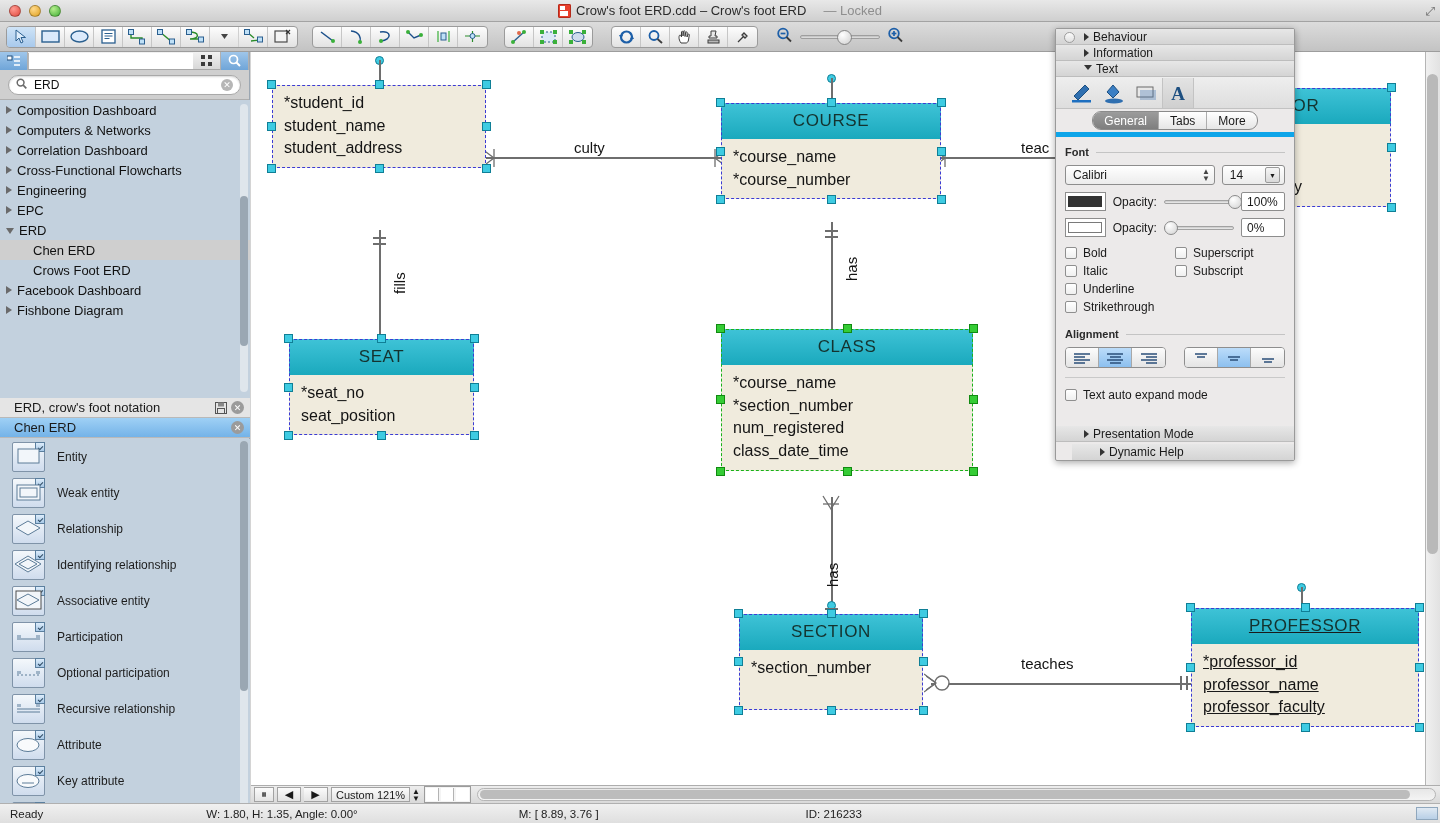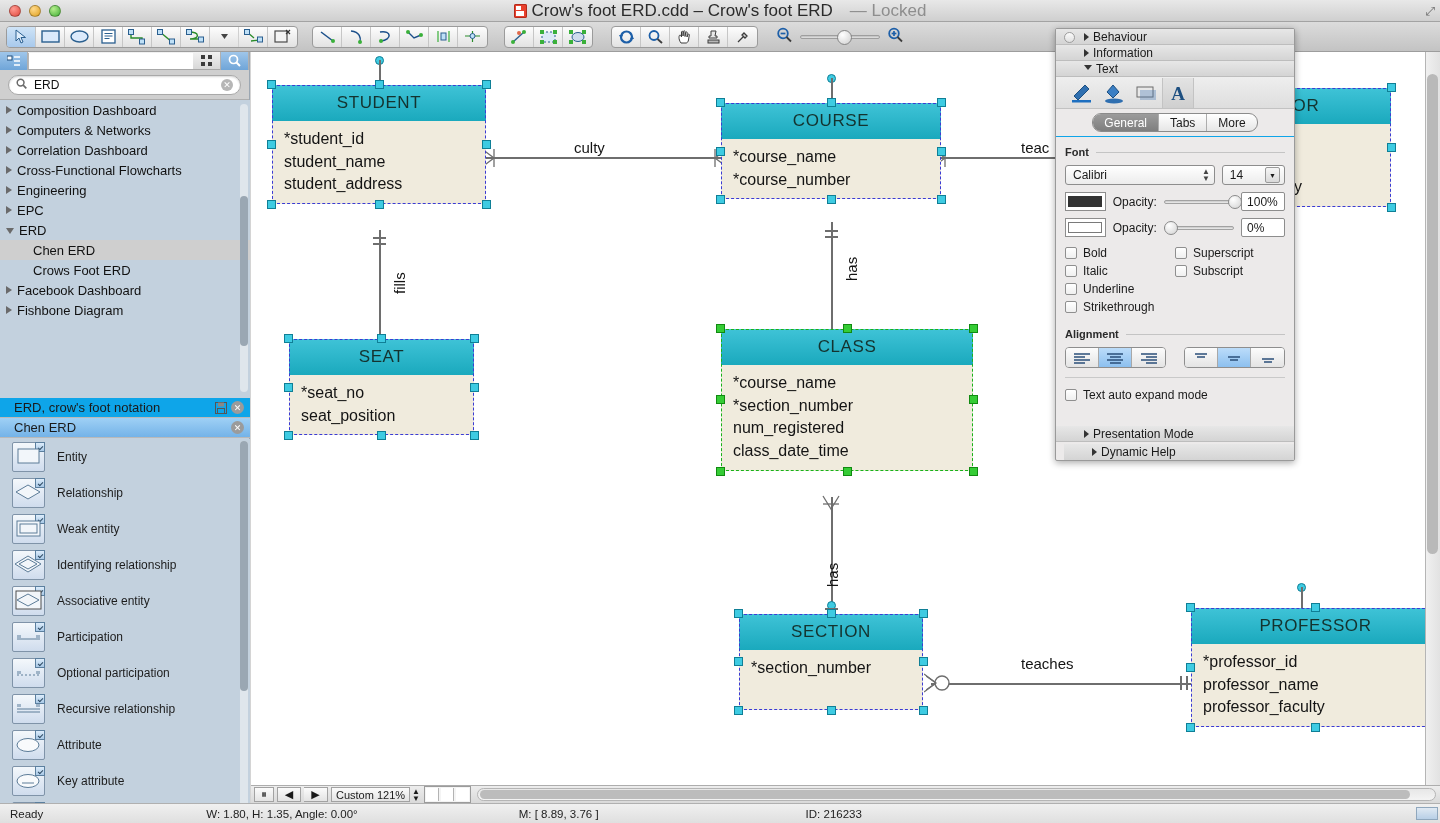--- a/index.html
+++ b/index.html
@@ -20,21 +20,21 @@
     border-bottom:1px solid #a3a3a3;
     display:flex; align-items:center;
   }
   .traffic { display:flex; gap:8px; padding-left:9px; }
   .tl { width:12px; height:12px; border-radius:50%; border:1px solid rgba(0,0,0,.28); }
   .tl.red { background:radial-gradient(circle at 35% 30%, #ff9a91, #e0483c); }
   .tl.yellow { background:radial-gradient(circle at 35% 30%, #ffd98a, #dfa01e); }
   .tl.green { background:radial-gradient(circle at 35% 30%, #b6ee8d, #3fae35); }
   .title-center {
     position:absolute; left:0; right:0; text-align:center;
-    font-size:17px; color:#2b2b2b; font-weight:400;
+    font-size:13px; color:#2b2b2b; font-weight:400;
     display:flex; align-items:center; justify-content:center; gap:5px;
   }
   .doc-icon {
     width:13px;height:14px;background:#e8402c;border-radius:2px;position:relative;
     box-shadow:inset 0 0 0 1px #b32a1b;
   }
   .doc-icon:before{content:"";position:absolute;left:2px;top:2px;width:5px;height:4px;background:#fff;}
   .doc-icon:after{content:"";position:absolute;left:2px;top:7px;width:8px;height:5px;background:#fff;}
   .title-locked { color:#8e8e8e;margin-left:12px; }
   .tb-right { position:absolute; right:5px; top:4px; color:#6a6a6a; font-size:12px; }
@@ -98,21 +98,21 @@
   .tri { width:0;height:0;margin-right:5px; }
   .tri.right { border-left:6px solid #6a6a6a; border-top:4px solid transparent; border-bottom:4px solid transparent; }
   .tri.down { border-top:6px solid #6a6a6a; border-left:4px solid transparent; border-right:4px solid transparent; margin-bottom:-2px;}
   .tree-row.child { padding-left:33px; }
   .tree-scroll { position:absolute; right:2px; top:4px; width:8px; height:288px;
                  background:#dfe6ec; border-radius:4px; }
   .tree-thumb { position:absolute; right:2px; top:96px; width:8px; height:150px; background:#9aa7b3; border-radius:4px; }
 
   .doc-tabs { position:absolute; left:0; top:346px; width:250px; }
   .doc-tab { height:20px; display:flex; align-items:center; padding:0 6px 0 14px;
-             font-size:13px; border-bottom:1px solid #b9b9b9; background:#0ea5e9; }
+             font-size:13px; border-bottom:1px solid #b9b9b9; background:#e5e5e5; }
   .doc-tab.active { background:linear-gradient(#9fd0f5,#74b3e8); }
   .doc-tab .spacer { flex:1; }
   .mini-ico { width:13px;height:13px;margin-left:4px;display:flex;align-items:center;justify-content:center; }
   .close-dot { width:13px;height:13px;border-radius:50%;background:#9b9b9b;color:#fff;font-size:9px;
                display:flex;align-items:center;justify-content:center; }
 
   .shapes { position:absolute; left:0; top:387px; width:250px; height:414px; overflow:hidden; background:#c3d1de; }
   .shape-row { height:36px; display:flex; align-items:center; gap:12px; padding-left:12px; }
   .shape-ico { width:33px;height:30px;position:relative;
                background:linear-gradient(#f4f8fb,#cfdced);
@@ -175,21 +175,21 @@
                    border-left:5px solid #333; border-top:4px solid transparent; border-bottom:4px solid transparent; }
   .pal-acc .ptri.open { border-left:4px solid transparent; border-right:4px solid transparent;
                         border-top:5px solid #333; margin-bottom:-2px; }
   .pal-radio { position:absolute; left:8px; top:3px; width:11px;height:11px;border-radius:50%;
                background:linear-gradient(#fbfbfb,#e0e0e0); border:1px solid #9d9d9d; }
   .pal-iconbar { height:32px; background:linear-gradient(#eeeeee,#dedede); border-bottom:1px solid #c2c2c2;
                  display:flex; align-items:center; padding-left:10px; gap:0; }
   .pal-ib { width:32px;height:30px;display:flex;align-items:center;justify-content:center; }
   .pal-ib.sel { background:linear-gradient(#e3e3e3,#cfcfcf); border-left:1px solid #c3c3c3; border-right:1px solid #c3c3c3;}
   .pal-tabs { height:28px; display:flex; align-items:center; justify-content:center; background:#eceaea;
-              border-bottom:1px solid #0ea5e9; }
+              border-bottom:5px solid #0ea5e9; }
   .segm { display:flex; height:19px; border:1px solid #8b8b8b; border-radius:9px; overflow:hidden;
           background:linear-gradient(#ffffff,#e6e6e6); font-size:12px; }
   .segm div { padding:0 11px; display:flex; align-items:center; border-right:1px solid #adadad; }
   .segm div:last-child { border-right:none; }
   .segm div.on { background:linear-gradient(#9c9c9c,#7e7e7e); color:#fff; }
   .pal-body { padding:6px 9px 0 9px; }
   .grp-title { display:flex; align-items:center; gap:7px; font-size:11px; font-weight:bold; color:#2a2a2a; margin:3px 0 7px; }
   .grp-title .rule { flex:1; height:1px; background:#c4c4c4; }
   .row { display:flex; align-items:center; gap:7px; margin-bottom:7px; }
   .combo { height:20px; background:linear-gradient(#ffffff,#ececec); border:1px solid #8d8d8d; border-radius:3px;
@@ -577,34 +577,34 @@
               <svg width="31" height="28" style="position: absolute; left: 0px; top: 0px;">
                 <rect x="5" y="6" width="21" height="14" fill="#f2f6fa" stroke="#5c7c98"></rect>
               </svg>
             </div>
             <span class="shape-label">Entity</span>
           </div>
           <div class="shape-row">
             <div class="shape-ico">
               <span class="badge"></span>
               <svg width="31" height="28" style="position: absolute; left: 0px; top: 0px;">
-                <polygon points="15,6 27,13 15,20 3,13" fill="#f2f6fa" stroke="#5c7c98"></polygon>
-              </svg>
-            </div>
-            <span class="shape-label">Relationship</span>
+                <rect x="4" y="6" width="23" height="15" fill="#f2f6fa" stroke="#5c7c98"></rect>
+                <rect x="7" y="9" width="17" height="9" fill="none" stroke="#5c7c98"></rect>
+              </svg>
+            </div>
+            <span class="shape-label">Weak entity</span>
           </div>
           <div class="shape-row">
             <div class="shape-ico">
               <span class="badge"></span>
               <svg width="31" height="28" style="position: absolute; left: 0px; top: 0px;">
-                <rect x="4" y="6" width="23" height="15" fill="#f2f6fa" stroke="#5c7c98"></rect>
-                <rect x="7" y="9" width="17" height="9" fill="none" stroke="#5c7c98"></rect>
-              </svg>
-            </div>
-            <span class="shape-label">Weak entity</span>
+                <polygon points="15,6 27,13 15,20 3,13" fill="#f2f6fa" stroke="#5c7c98"></polygon>
+              </svg>
+            </div>
+            <span class="shape-label">Relationship</span>
           </div>
           <div class="shape-row">
             <div class="shape-ico">
               <span class="badge"></span>
               <svg width="31" height="28" style="position: absolute; left: 0px; top: 0px;">
                 <polygon points="15,5 28,13 15,21 2,13" fill="#f2f6fa" stroke="#5c7c98"></polygon>
                 <polygon points="15,8 24,13 15,18 6,13" fill="none" stroke="#5c7c98"></polygon>
               </svg>
             </div>
             <span class="shape-label">Identifying relationship</span>
@@ -746,21 +746,20 @@
     <div class="conn ch" style="left:574px; top:556px; width:13px;"></div>
     <div class="conn ch" style="left:574px; top:562px; width:13px;"></div>
     <div class="anchor-dot" style="left:124px; top:4px;"></div>
     <div class="conn cv" style="left:128px; top:8px; height:30px;"></div>
     <div class="anchor-dot" style="left:576px; top:22px;"></div>
     <div class="conn cv" style="left:580px; top:26px; height:30px;"></div>
     <div class="anchor-dot" style="left:1046px; top:531px;"></div>
     <div class="conn cv" style="left:1050px; top:535px; height:26px;"></div>
 
     <div class="entity" style="left:21px; top:33px; width:214px;">
-      <div class="hdr">STUDENT</div>
       <div class="body">
         <div>*student_id</div>
         <div>student_name</div>
         <div>student_address</div>
       </div>
       <div class="frame"></div>
       <div class="handle h-tl"></div>
         <div class="handle h-tc"></div>
         <div class="handle h-tr"></div>
       <div class="handle h-ml"></div>
@@ -832,21 +831,21 @@
       <div class="handle h-tl"></div>
         <div class="handle h-tc"></div>
         <div class="handle h-tr"></div>
       <div class="handle h-ml"></div>
         <div class="handle h-mr"></div>
       <div class="handle h-bl"></div>
         <div class="handle h-bc"></div>
         <div class="handle h-br"></div>
     </div>
 
-    <div class="entity" style="left:940px; top:556px; width:249px;">
+    <div class="entity" style="left:940px; top:556px; width:228px;text-decoration:underline;">
       <div class="hdr">PROFESSOR</div>
       <div class="body">
         <div>*professor_id</div>
         <div>professor_name</div>
         <div>professor_faculty</div>
       </div>
       <div class="frame"></div>
       <div class="handle h-tl"></div>
         <div class="handle h-tc"></div>
         <div class="handle h-tr"></div>
@@ -1052,21 +1051,21 @@
       <div class="cbrow">
         <span class="cbox"></span>
         <span>Text auto expand mode</span>
       </div>
     </div>
 
     <div class="pal-acc" style="position:absolute;bottom:18px;left:0;right:0;">
       <span class="ptri"></span>
       <span>Presentation Mode</span>
     </div>
-    <div class="pal-acc" style="position:absolute;bottom:0;left:8px;right:0;border-bottom:none;">
+    <div class="pal-acc" style="position:absolute;bottom:0;left:16px;right:0;border-bottom:none;">
       <span class="ptri"></span>
       <span>Dynamic Help</span>
     </div>
   </div>
 
   <div class="zoombar">
     <div class="zb-btn" style="width:20px;">⏸</div>
     <div class="zb-btn" style="width:24px;">◀</div>
     <div class="zb-btn" style="width:24px;border-left:none;">▶</div>
     <div class="zb-btn" style="min-width:78px;padding:0 4px;">

